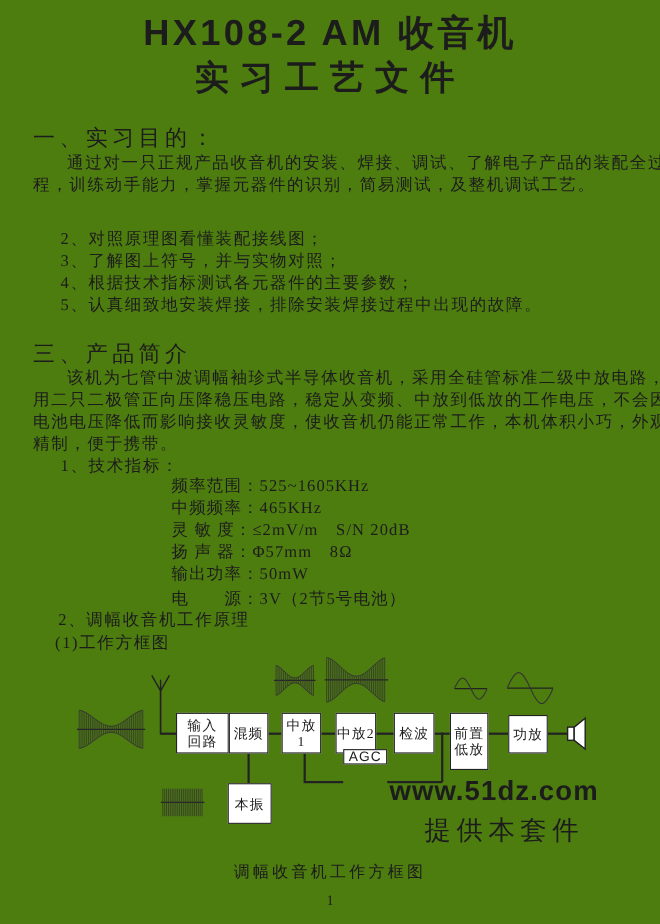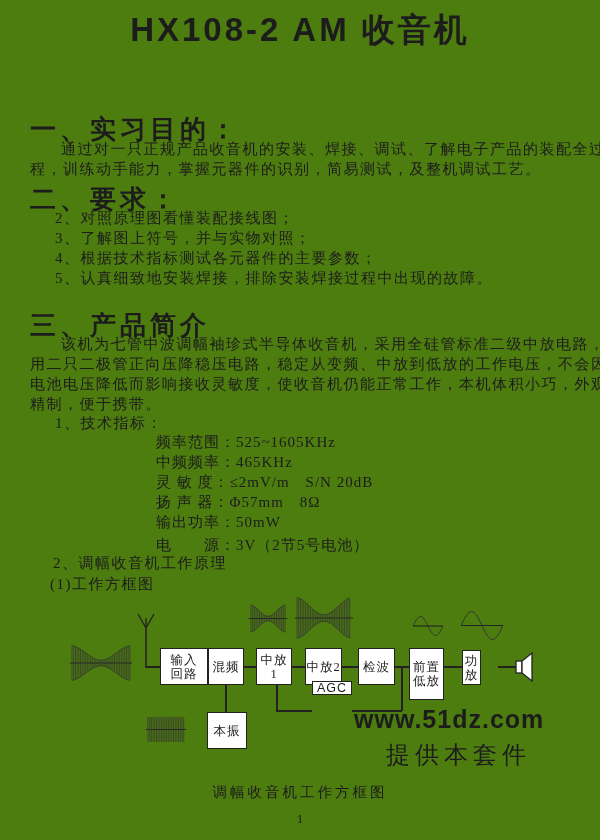--- a/index.html
+++ b/index.html
@@ -13,21 +13,21 @@
     top:8px;left:0;width:100%;text-align:center;
     font-family:"Liberation Sans","DejaVu Sans",sans-serif;
     font-weight:700;font-size:33px;letter-spacing:3px;
   }
   .subtitle{
     top:50px;left:0;width:100%;text-align:center;
     font-family:"Liberation Sans","DejaVu Sans",sans-serif;
     font-weight:700;font-size:31px;letter-spacing:10px;
   }
   .h1{
-    font-size:26px;font-weight:700;letter-spacing:4px;white-space:nowrap;
+    font-size:20px;font-weight:400;letter-spacing:4px;white-space:nowrap;
   }
   .body-line{
     font-size:15px;line-height:20px;letter-spacing:1.5px;white-space:nowrap;
   }
   .indent{padding-left:31px;}
   .list{font-size:15px;line-height:20px;letter-spacing:1.5px;}
   .list div{white-space:nowrap;}
   .specs{font-size:15px;line-height:20px;letter-spacing:1px;}
   .specs div{white-space:nowrap;}
   .sub-h{font-size:15px;letter-spacing:1.5px;white-space:nowrap;}
@@ -53,26 +53,26 @@
   .wm2{
     top:739px;left:386px;font-size:24px;letter-spacing:5px;white-space:nowrap;
   }
 </style>
 </head>
 <body>
 
 <div class="page">
 
   <div class="abs title">HX108-2 AM 收音机</div>
+  <div class="abs subtitle">实习工艺文件</div>
 
   <div class="abs h1" style="top:112px;left:30px;">一、实习目的：</div>
   <div class="abs body-line indent" style="top:139px;left:30px;">通过对一只正规产品收音机的安装、焊接、调试、了解电子产品的装配全过</div>
   <div class="abs body-line" style="top:159px;left:30px;">程，训练动手能力，掌握元器件的识别，简易测试，及整机调试工艺。</div>
 
-  <div class="abs h1" style="top:182px;left:30px;">二、要求：</div>
   <div class="abs list" style="top:208px;left:55px;">
     <div>2、对照原理图看懂装配接线图；</div>
     <div>3、了解图上符号，并与实物对照；</div>
     <div>4、根据技术指标测试各元器件的主要参数；</div>
     <div>5、认真细致地安装焊接，排除安装焊接过程中出现的故障。</div>
   </div>
 
   <div class="abs h1" style="top:308px;left:30px;">三、产品简介</div>
   <div class="abs body-line indent" style="top:334px;left:30px;">该机为七管中波调幅袖珍式半导体收音机，采用全硅管标准二级中放电路，</div>
   <div class="abs body-line" style="top:354px;left:30px;">用二只二极管正向压降稳压电路，稳定从变频、中放到低放的工作电压，不会因</div>
@@ -257,21 +257,21 @@
     <div class="vl" style="left:401px;top:666px;height:45px;"></div>
 
     <div class="blk" style="left:160px;top:648px;width:48px;height:37px;">输入
 回路</div>
     <div class="blk" style="left:208px;top:648px;width:36px;height:37px;">混频</div>
     <div class="blk" style="left:256px;top:648px;width:36px;height:37px;">中放1</div>
     <div class="blk" style="left:305px;top:648px;width:37px;height:37px;">中放2</div>
     <div class="blk" style="left:358px;top:648px;width:37px;height:37px;">检波</div>
     <div class="blk" style="left:409px;top:648px;width:35px;height:52px;">前置
 低放</div>
-    <div class="blk" style="left:462px;top:650px;width:19px;height:35px;">功放</div>
+    <div class="blk" style="left:462px;top:650px;width:36px;height:35px;">功放</div>
     <div class="blk" style="left:207px;top:712px;width:40px;height:37px;">本振</div>
     <div class="blk" style="left:312px;top:681px;width:40px;height:14px;font-family:'Liberation Sans',sans-serif;">AGC</div>
 
     <div class="abs" style="left:515px;top:650px;">
       <svg width="22" height="34" viewBox="0 0 22 34">
         <rect x="1" y="11" width="6" height="12" fill="#fff" stroke="#222" stroke-width="1.3"></rect>
         <polygon points="7,11 7,23 17,31 17,3" fill="#fff" stroke="#222" stroke-width="1.3"></polygon>
       </svg>
     </div>
   </div>

